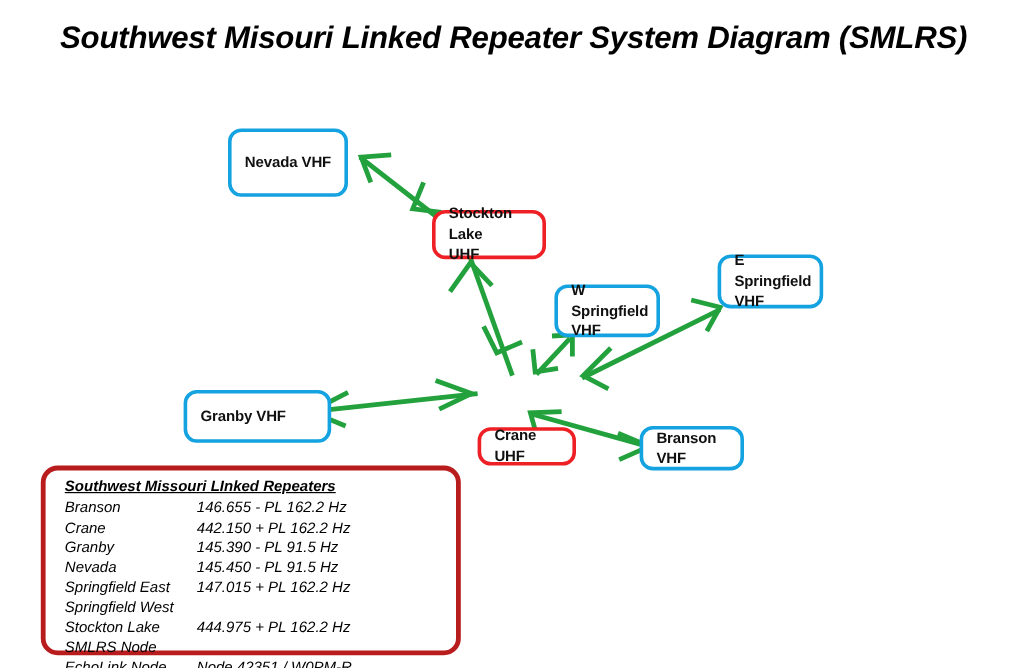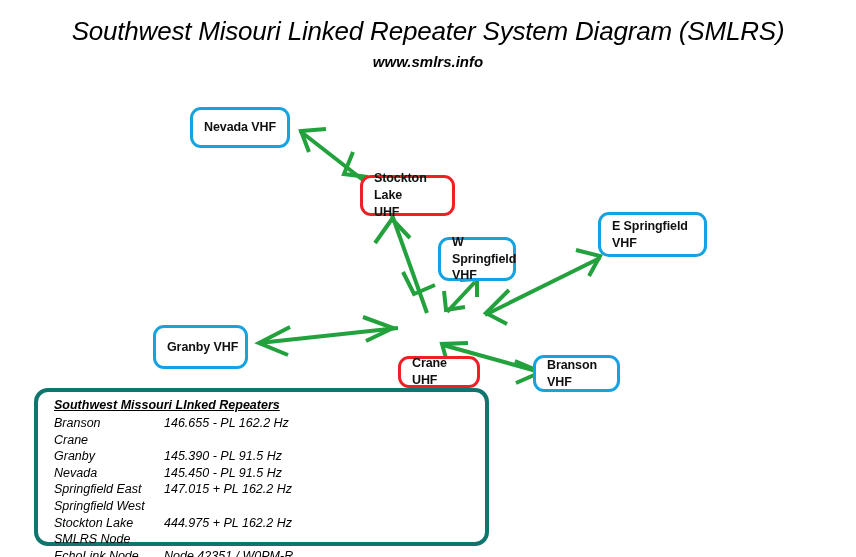--- a/index.html
+++ b/index.html
@@ -18,21 +18,21 @@
 
   
   #title {
     position: absolute;
     left: 0;
     top: 16px;
     width: 856px;
     text-align: center;
     font-family: "Liberation Sans", sans-serif;
     font-size: 26px;
-    font-weight: normal;
+    font-weight: bold;
     font-style: italic;
     letter-spacing: -0.2px;
     color: #000000;
     white-space: nowrap;
   }
   #subtitle {
     position: absolute;
     left: 0;
     top: 53px;
     width: 856px;
@@ -71,24 +71,24 @@
     letter-spacing: -0.1px;
   }
   .node.vhf { border: 3px solid #14A3E0; }
   .node.uhf { border: 3px solid #EE2026; }
 
   
   #legend {
     position: absolute;
     left: 34px;
     top: 388px;
-    width: 455px;
+    width: 350px;
     height: 158px;
     box-sizing: border-box;
-    border: 4px solid #0f766e;
+    border: 4px solid #b91c1c;
     border-radius: 14px;
     background: #ffffff;
     padding: 5px 0 0 16px;
   }
   #legend-title {
     font-size: 12.5px;
     font-weight: bold;
     font-style: italic;
     text-decoration: underline;
     color: #000000;
@@ -117,21 +117,20 @@
     line-height: 1.42;
     color: #000000;
   }
 </style>
 </head>
 <body>
 
 <div id="canvas">
 
   <div id="title">Southwest Misouri Linked Repeater System Diagram (SMLRS)</div>
-  <div id="subtitle">www.smlrs.info</div>
 
   <svg id="diagram-svg" viewBox="0 0 856 557">
     <g stroke="#22A13C" stroke-width="4" fill="none" stroke-linecap="butt">
 
       <g>
         <line x1="363" y1="180" x2="300" y2="131"></line>
         <polyline points="326,129 301,131 309,152"></polyline>
         <polyline points="353,152 344,174 368,177"></polyline>
       </g>
 
@@ -161,57 +160,58 @@
 
       <g>
         <line x1="443" y1="345" x2="540" y2="372"></line>
         <polyline points="515,361 541,372 516,383"></polyline>
         <polyline points="468,343 442,344 449,369"></polyline>
       </g>
 
     </g>
   </svg>
 
-  <div class="node vhf" style="left:190px; top:107px; width:100px; height:41px;">
+  <div class="node vhf" style="left:190px; top:107px; width:100px; height:57px;">
     <span class="node-label">Nevada VHF</span>
   </div>
 
   <div class="node uhf" style="left:360px; top:175px; width:95px; height:41px;">
     <span class="node-label">Stockton Lake<br>UHF</span>
   </div>
 
-  <div class="node vhf" style="left:438px; top:237px; width:78px; height:44px;">
+  <div class="node vhf" style="left:462px; top:237px; width:88px; height:44px;">
     <span class="node-label">W Springfield<br>VHF</span>
   </div>
 
-  <div class="node vhf" style="left:598px; top:212px; width:109px; height:45px;">
+  <div class="node vhf" style="left:598px; top:212px; width:88px; height:45px;">
     <span class="node-label">E Springfield<br>VHF</span>
   </div>
 
   <div class="node uhf" style="left:398px; top:311px; width:82px; height:32px;margin-top:45px;">
     <span class="node-label">Crane UHF</span>
   </div>
 
-  <div class="node vhf" style="left:153px; top:325px; width:95px; height:44px;">
+  <div class="node vhf" style="left:153px; top:325px; width:123px; height:44px;">
     <span class="node-label">Granby VHF</span>
   </div>
 
   <div class="node vhf" style="left:533px; top:355px; width:87px; height:37px;">
     <span class="node-label">Branson VHF</span>
   </div>
 
   <div id="legend">
     <div id="legend-title">Southwest Missouri LInked Repeaters</div>
     <div id="legend-rows">
         <div class="legend-row">
           <span class="legend-name">Branson</span>
           <span class="legend-value">146.655 -  PL 162.2 Hz</span>
         </div>
         <div class="legend-row">
           <span class="legend-name">Crane</span>
+          <span class="legend-value">442.150 + PL 162.2 Hz</span>
         </div>
         <div class="legend-row">
           <span class="legend-name">Granby</span>
           <span class="legend-value">145.390 -  PL  91.5 Hz</span>
         </div>
         <div class="legend-row">
           <span class="legend-name">Nevada</span>
           <span class="legend-value">145.450 -  PL  91.5 Hz</span>
         </div>
         <div class="legend-row">

